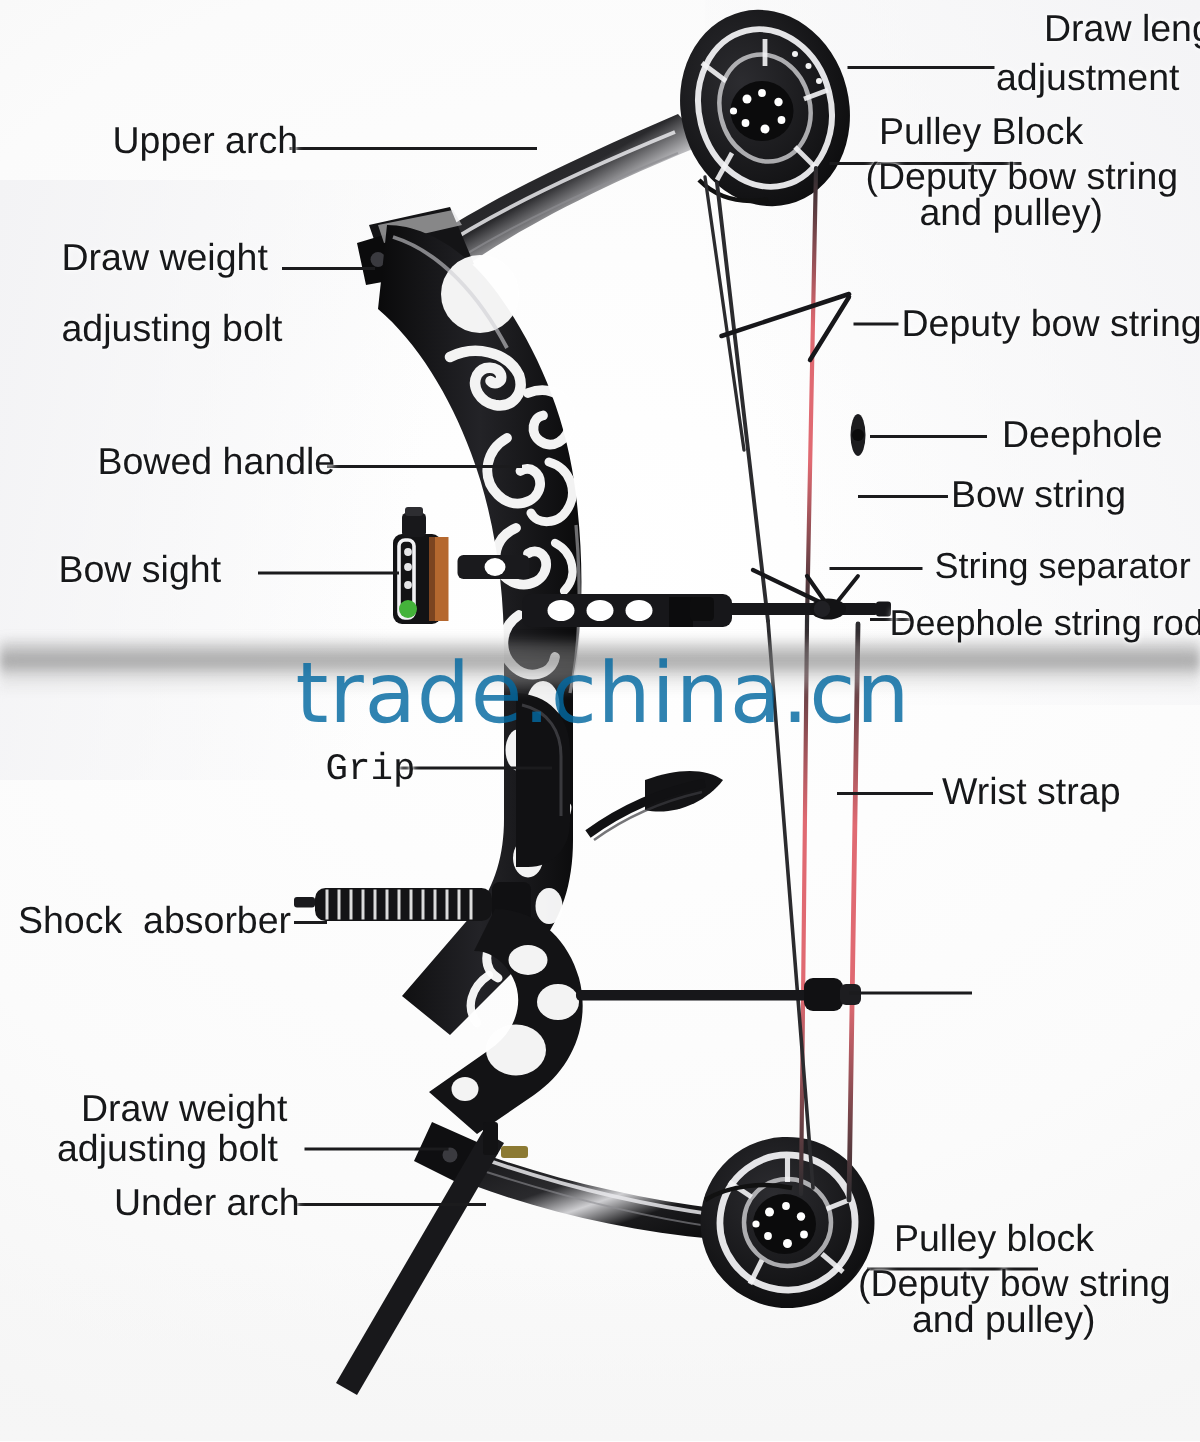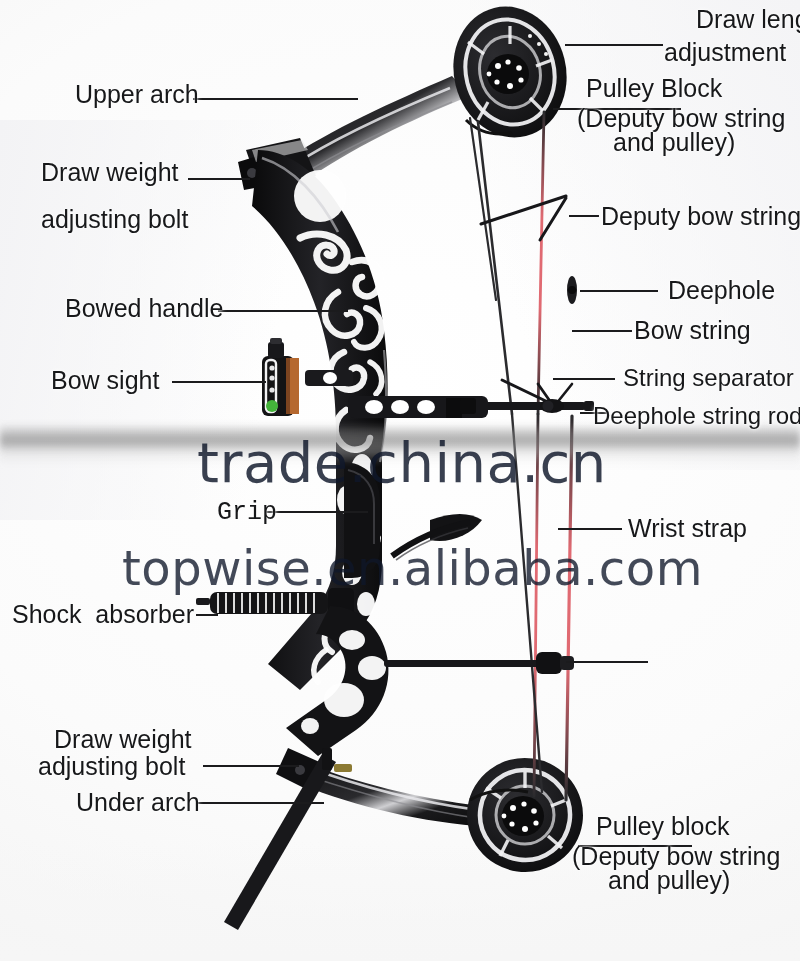--- a/index.html
+++ b/index.html
@@ -47,21 +47,21 @@
     background:linear-gradient(180deg,rgba(120,120,120,.28),rgba(245,245,245,.1));
     filter:blur(6px);
   }
 
   
   #art{position:absolute;left:0;top:0;width:800px;height:961px;}
 
   
   .watermark{
     position:absolute;
-    color:#0f172a;
+    color:#0369a1;
     font-family:"DejaVu Sans",sans-serif;
     font-weight:400;
     letter-spacing:.5px;
     white-space:nowrap;
     user-select:none;
   }
   #wm-1{left:197px;top:430px;font-size:56px;opacity:.82;}
   #wm-2{left:122px;top:540px;font-size:48px;opacity:.78;}
 
   
@@ -351,21 +351,20 @@
       <path d="M336,762 L238,930 L224,922 L322,754 Z" fill="#18181b"></path>
       <rect x="322" y="748" width="10" height="22" rx="2" fill="#121214"></rect>
       <rect x="334" y="764" width="18" height="8" rx="2" fill="#8c7a33"></rect>
     </g>
   </svg>
 
   <div id="blur-band"></div>
   <div id="blur-band2"></div>
 
   <div class="watermark" id="wm-1">trade.china.cn</div>
-  <div class="watermark" id="wm-2">topwise.en.alibaba.com</div>
 
   <div class="leader" style="left:193px;top:98px;width:165px;"></div>
   <div class="leader" style="left:188px;top:178px;width:62px;"></div>
   <div class="leader" style="left:218px;top:310px;width:130px;"></div>
   <div class="leader" style="left:172px;top:381px;width:94px;"></div>
   <div class="leader" style="left:266px;top:511px;width:102px;"></div>
   <div class="leader" style="left:196px;top:614px;width:22px;"></div>
   <div class="leader" style="left:203px;top:765px;width:96px;"></div>
   <div class="leader" style="left:198px;top:802px;width:126px;"></div>
 
@@ -380,21 +379,21 @@
   <div class="leader" style="left:566px;top:661px;width:82px;"></div>
   <div class="leader" style="left:578px;top:845px;width:114px;"></div>
 
   <div class="label lbl-l s25" style="left:55px;top:80px;margin-left:20px;">Upper arch</div>
 
   <div class="label lbl-l s25" style="left:41px;top:158px;">Draw weight</div>
   <div class="label lbl-l s25" style="left:41px;top:205px;">adjusting bolt</div>
 
   <div class="label lbl-l s25" style="left:65px;top:294px;">Bowed handle</div>
 
-  <div class="label lbl-l s25" style="left:51px;top:366px;">Bow sight</div>
+  <div class="label lbl-l s25" style="left:39px;top:366px;">Bow sight</div>
 
   <div class="label lbl-l s25" style="left:217px;top:498px;font-family:Liberation Mono, monospace;">Grip</div>
 
   <div class="label lbl-l s25" style="left:12px;top:600px;">Shock  absorber</div>
 
   <div class="label lbl-l s25" style="left:54px;top:725px;">Draw weight</div>
   <div class="label lbl-l s25" style="left:38px;top:752px;">adjusting bolt</div>
 
   <div class="label lbl-l s25" style="left:76px;top:788px;">Under arch</div>
 

